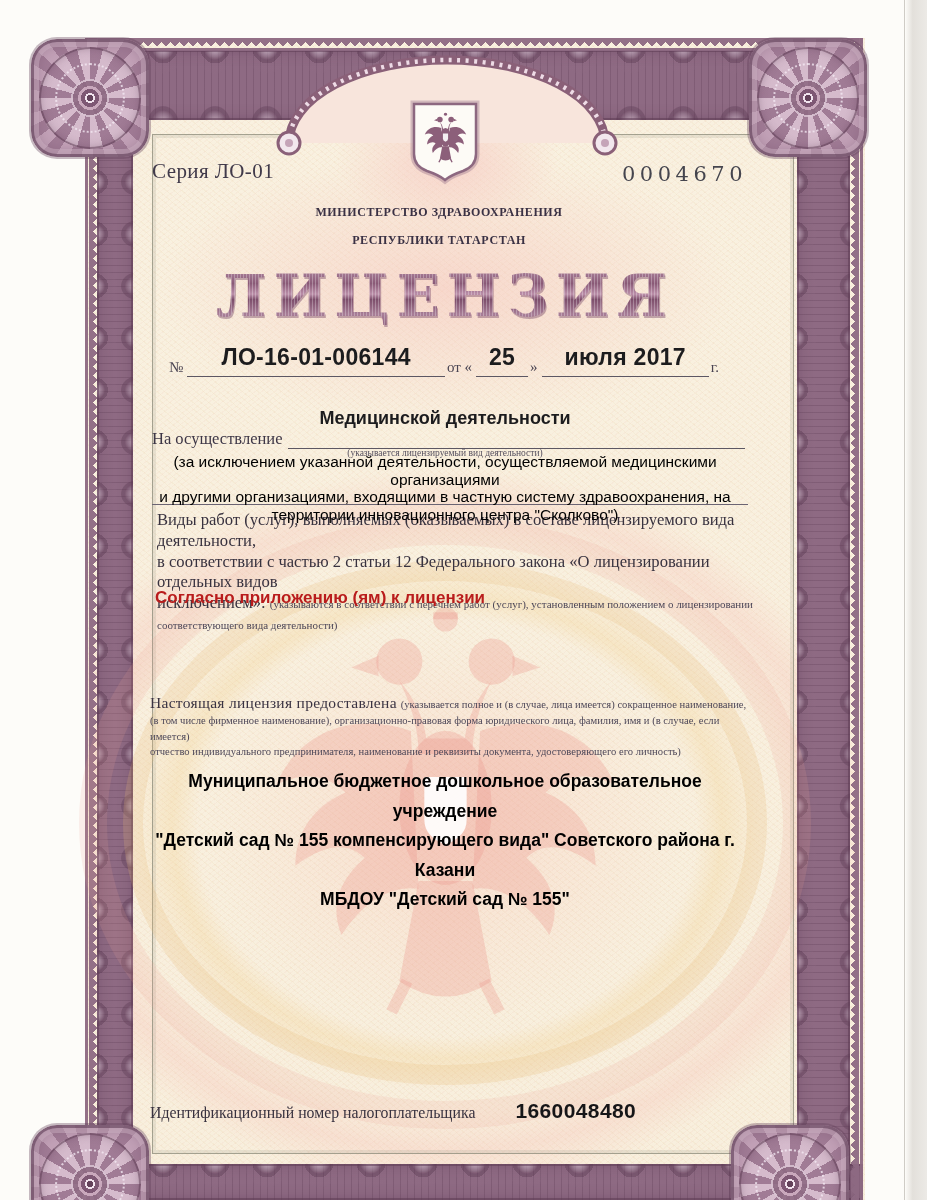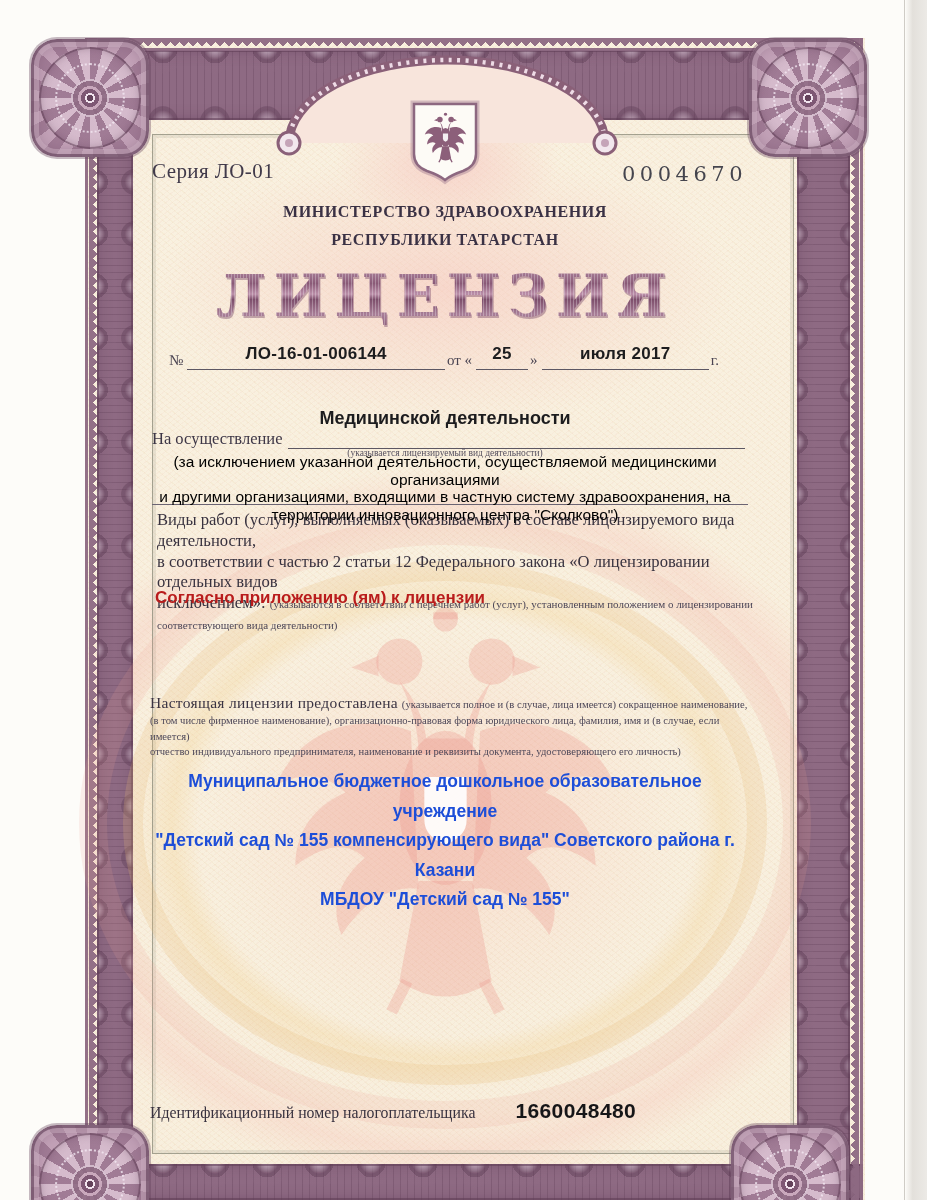--- a/index.html
+++ b/index.html
@@ -113,34 +113,34 @@
 
   
   .content{position:absolute;inset:0;font-kerning:normal;}
   .content > div{position:absolute;}
   .serif{font-family:"Liberation Serif",serif;color:#3a3342;}
   .sansb{font-family:"Liberation Sans",sans-serif;font-weight:bold;color:#1c1c1e;}
 
   .series{left:137px;top:131px;font-size:21px;color:#413a4a;letter-spacing:.4px;}
   .formnum{right:158px;top:134px;font-family:"DejaVu Serif",serif;font-size:21px;
     letter-spacing:4.5px;color:#45454e;}
-  .ministry{left:140px;top:170px;width:580px;text-align:center;font-size:16px;
+  .ministry{left:134px;top:170px;width:580px;text-align:center;font-size:12px;
     font-weight:600;color:#3a3144;letter-spacing:.6px;line-height:28px;}
   .doc-title{left:120px;top:234px;width:620px;text-align:center;
     font-family:"DejaVu Serif",serif;font-weight:bold;font-size:57px;letter-spacing:7px;
     background:
       repeating-linear-gradient(90deg, rgba(255,255,255,.28) 0 1px, rgba(0,0,0,0) 1px 3px),
       linear-gradient(180deg,#c09ab0 0%,#8a5a77 32%,#bb8fa9 48%,#7d4e6b 56%,#a87e97 78%,#8a5a77 100%);
     -webkit-background-clip:text;background-clip:text;color:transparent;
     filter:drop-shadow(1px 2px 0 rgba(110,60,95,.4));}
 
   .lic-row{left:152px;top:316px;width:556px;display:flex;align-items:flex-end;}
   .lic-row .lbl{font-size:15px;color:#4a4452;padding:0 4px 0 2px;line-height:20px;}
   .lic-row .seg{border-bottom:1.3px solid #5c5763;text-align:center;padding-bottom:5px;}
-  .lic-row .seg .val{font-size:17px;letter-spacing:.3px;}
+  .lic-row .seg .val{font-size:23px;letter-spacing:.3px;}
   .seg-no{flex:2.62;}
   .seg-day{width:52px;}
   .seg-my{flex:1.7;}
 
   .activity-value{left:140px;top:380px;width:580px;text-align:center;font-size:18px;}
   .activity-row{left:137px;top:401px;width:593px;display:flex;align-items:flex-end;}
   .activity-row .lbl{font-size:16.5px;color:#3d3646;white-space:nowrap;padding-right:6px;}
   .activity-row .line{flex:1;border-bottom:1.2px solid #5c5763;height:19px;}
   .activity-hint{left:140px;top:420px;width:580px;text-align:center;font-size:9.5px;
     color:#56505f;z-index:0;}
@@ -150,21 +150,21 @@
   .rule{left:137px;top:476px;width:596px;border-top:1.2px solid #6b6472;height:0;}
 
   .works{left:135px;top:482px;width:602px;font-size:16.6px;line-height:20.8px;color:#38323f;margin-left:7px;}
   .works .hint{font-size:11px;color:#4d4758;}
   .works-value{left:140px;top:560px;width:580px;text-align:left;font-size:17px;color:#b91c1c;}
 
   .grantee{left:135px;top:667px;width:606px;font-size:15.5px;line-height:15.8px;color:#3b3442;}
   .grantee .hint{font-size:10.6px;color:#4d4758;}
   .grantee .intro{letter-spacing:.3px;}
   .grantee-name{left:130px;top:739px;width:600px;text-align:center;font-size:17.5px;
-    line-height:29.5px;color:#1d4ed8;}
+    line-height:29.5px;color:#000000;}
 
   .ogrn{left:135px;top:1003px;width:612px;font-size:15.8px;line-height:22px;color:#38323f;}
   .ogrn .val{font-size:16.5px;margin-left:26px;color:#161618;letter-spacing:.4px;}
   .inn{left:135px;top:1071px;width:612px;font-size:15.8px;color:#38323f;}
   .inn .val{font-size:21px;margin-left:36px;color:#161618;letter-spacing:.4px;}
 </style>
 </head>
 <body>
 
 <div class="scan-edge"></div>
@@ -288,21 +288,21 @@
       <div>
         <span>исключением»:</span>
         <span class="hint">(указываются в соответствии с перечнем работ (услуг), установленным положением о лицензировании</span>
       </div>
       <div class="hint">соответствующего вида деятельности)</div>
     </div>
 
     <div class="works-value sansb">Согласно приложению (ям) к лицензии</div>
 
     <div class="grantee">
-      <span class="intro serif">Настоящая лицензии предоставлена</span>
+      <span class="intro serif">Настоящая лицензия предоставлена</span>
       <span class="hint">(указывается полное и (в случае, лица имеется) сокращенное наименование,</span>
       <div class="hint">(в том числе фирменное наименование), организационно-правовая форма юридического лица, фамилия, имя и (в случае, если имеется)</div>
       <div class="hint">отчество индивидуального предпринимателя, наименование и реквизиты документа, удостоверяющего его личность)</div>
     </div>
 
     <div class="grantee-name sansb">
       <div>Муниципальное бюджетное дошкольное образовательное учреждение</div>
       <div>"Детский сад № 155 компенсирующего вида" Советского района г. Казани</div>
       <div>МБДОУ "Детский сад № 155"</div>
     </div>

